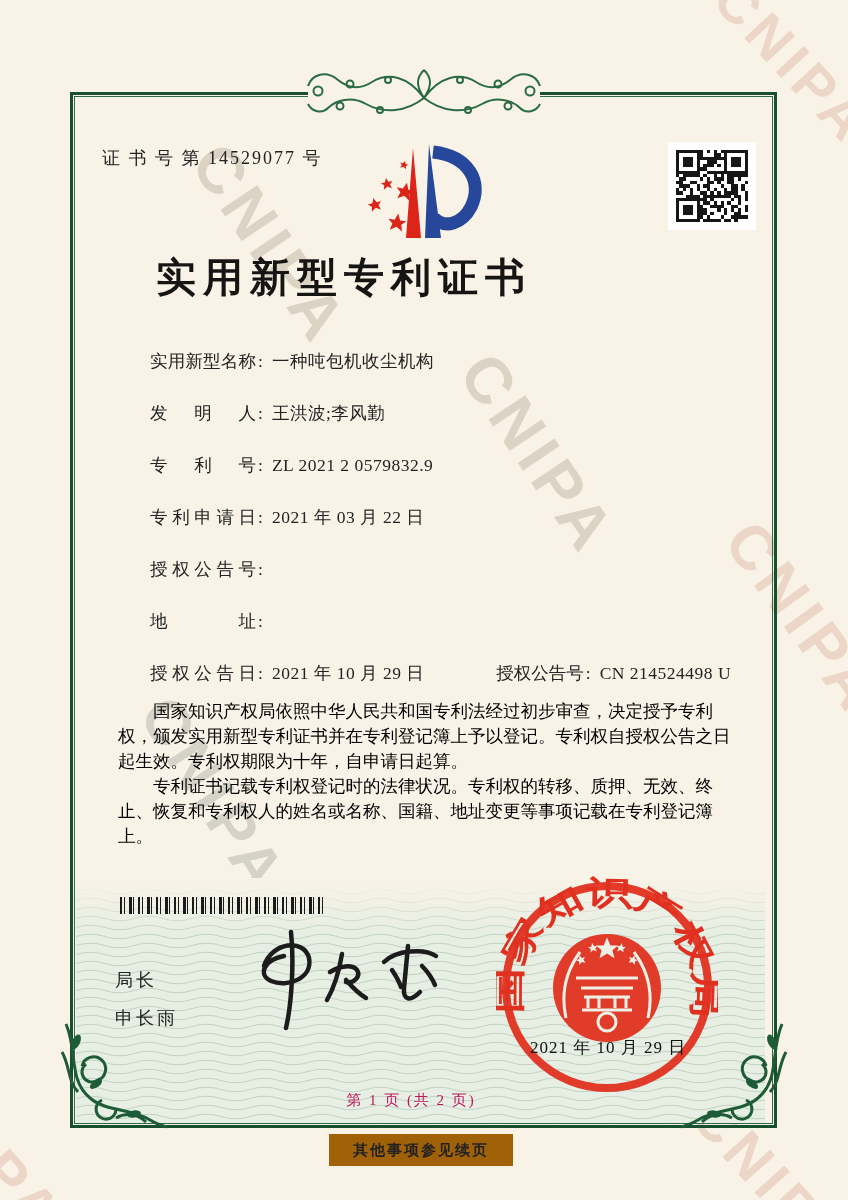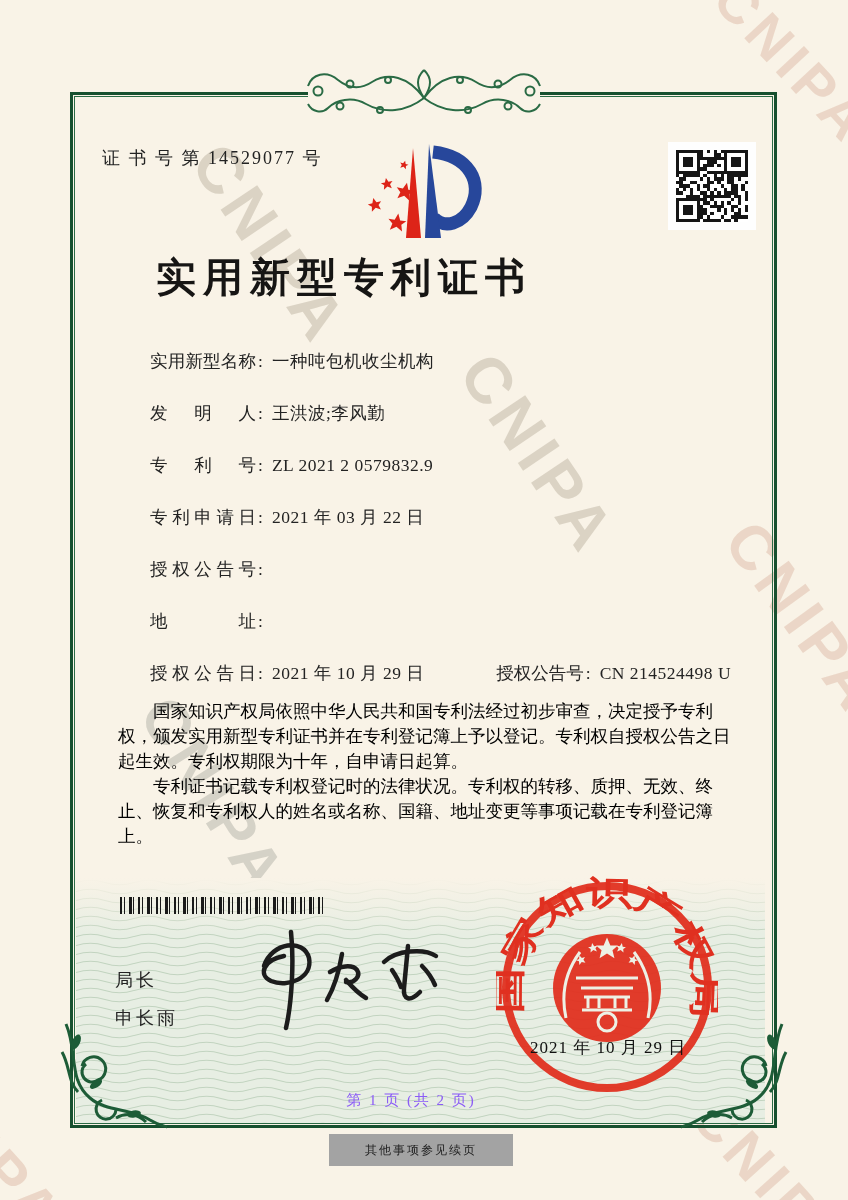--- a/index.html
+++ b/index.html
@@ -60,23 +60,23 @@
       #1a1a1a 4px 5px,rgba(0,0,0,0) 5px 9px,
       #1a1a1a 9px 12px,rgba(0,0,0,0) 12px 13px,
       #1a1a1a 13px 14px,rgba(0,0,0,0) 14px 18px);}
   .official{position:absolute;left:115px;top:968px;z-index:5;font-size:18px;letter-spacing:3px;}
   .official div{margin-bottom:14px;}
   .signature{position:absolute;left:238px;top:920px;width:230px;height:125px;z-index:5;}
   .seal{position:absolute;left:496px;top:876px;width:222px;height:222px;z-index:5;}
   .seal-date{position:absolute;left:508px;top:1036px;width:200px;text-align:center;
              font-size:17px;color:#111;z-index:6;letter-spacing:1px;}
   .page-info{position:absolute;left:71px;top:1091px;width:680px;text-align:center;
-             font-size:15px;letter-spacing:2px;z-index:5;color:#8b5cf6;}
+             font-size:15px;letter-spacing:2px;z-index:5;color:#be185d;}
   .cont-note{position:absolute;left:329px;top:1134px;width:184px;height:32px;line-height:32px;
-             background:#a3a3a3;text-align:center;font-size:12px;letter-spacing:2px;z-index:4;color:#222;}
+             background:#a16207;text-align:center;font-size:15px;letter-spacing:2px;z-index:4;color:#222;font-weight:bold;}
 </style>
 </head>
 <body>
 
 <div class="wm wm-gray" style="left:-118px;top:-66px;font-size:58px;transform:rotate(47deg);">CNIPA</div>
 <div class="wm wm-pink" style="left:748px;top:-34px;font-size:56px;transform:rotate(47deg);">CNIPA</div>
 <div class="wm wm-gray" style="left:238px;top:130px;font-size:64px;transform:rotate(56deg);">CNIPA</div>
 <div class="wm wm-gray" style="left:506px;top:340px;font-size:64px;transform:rotate(56deg);">CNIPA</div>
 <div class="wm wm-gray" style="left:-128px;top:420px;font-size:66px;transform:rotate(54deg);">CNIPA</div>
 <div class="wm wm-pink" style="left:768px;top:508px;font-size:62px;transform:rotate(54deg);">CNIPA</div>

